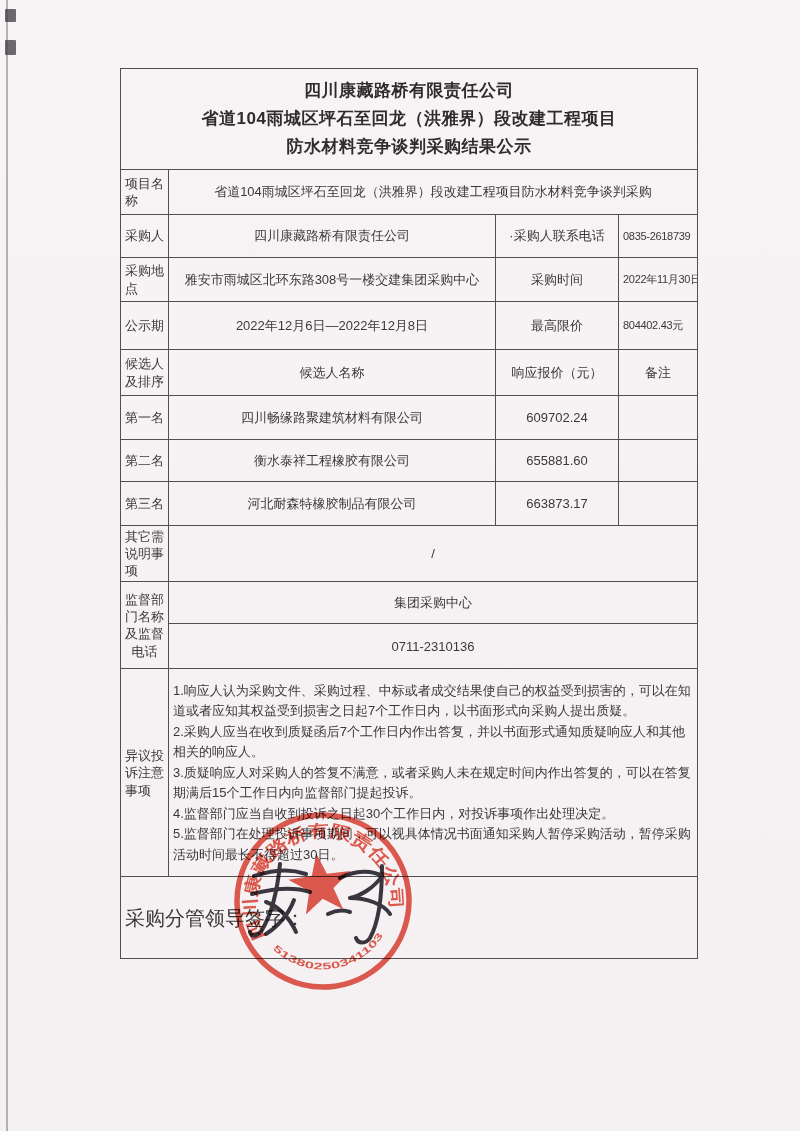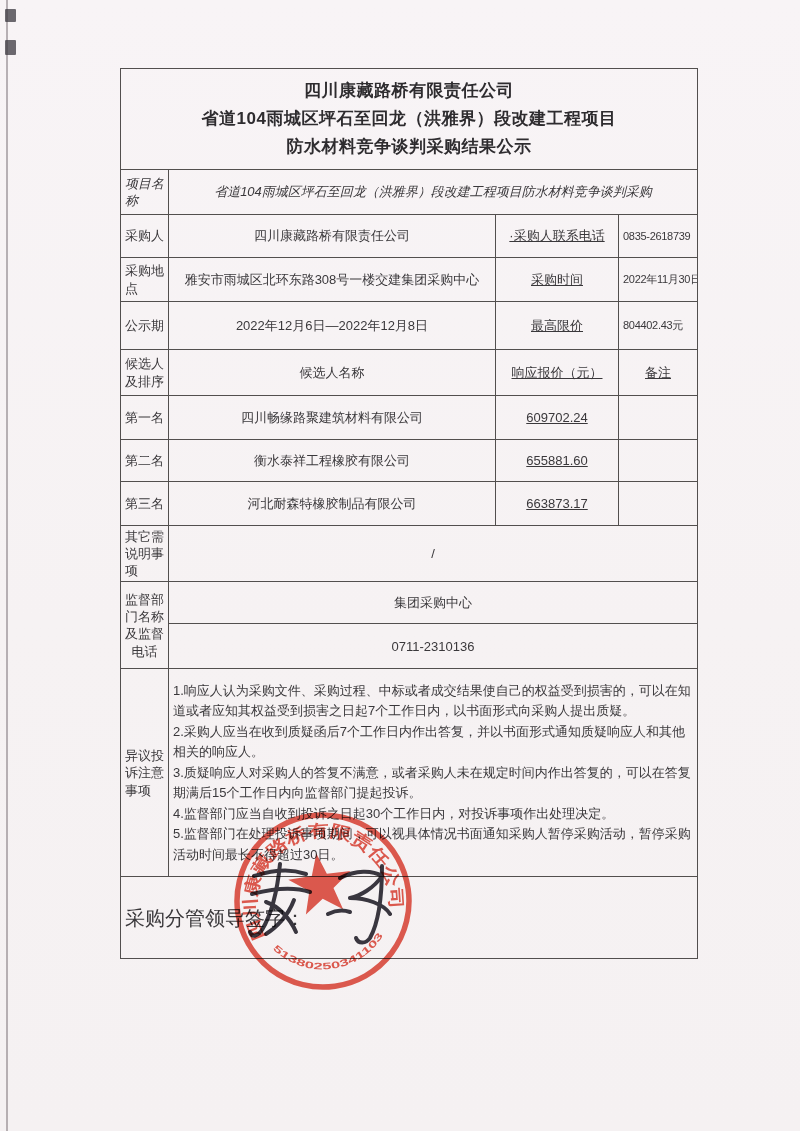--- a/index.html
+++ b/index.html
@@ -34,21 +34,21 @@
   }
   col.c1{width:48px;}col.c2{width:327px;}col.c3{width:123px;}col.c4{width:79px;}
 
   .title-cell{text-align:center;padding:10px 4px;}
   .title-line{font-weight:700;font-size:17px;line-height:1.65;color:#2e2c2f;letter-spacing:.5px;}
 
   td.lbl{padding:2px 3px;font-size:13px;line-height:1.35;word-break:break-all;}
   td.ctr{text-align:center;}
   td.left{text-align:center;padding-left:7px;}
   td.small{font-size:11px;letter-spacing:-.3px;white-space:nowrap;text-align:left;padding:1px;}
-  td.mid{text-align:center;text-decoration:underline;}
+  td.mid{text-align:center;}
 
   td.objection-cell{padding:14px 10px 10px 9px;vertical-align:middle;}
   .obj-item{font-size:13px;line-height:1.58;text-align:left;word-break:break-all;}
 
   td.sign-cell{padding-left:5px;font-size:20px;vertical-align:middle;}
 
   .stamp-wrap{position:absolute;left:218px;top:796px;width:210px;height:210px;mix-blend-mode:multiply;}
   .sign-wrap{position:absolute;left:232px;top:848px;width:230px;height:110px;mix-blend-mode:multiply;}
 </style>
 </head>
@@ -69,21 +69,21 @@
 
     <tbody>
         <tr style="height:101px;">
       <td colspan="4" class="title-cell">
         <div class="title-line">四川康藏路桥有限责任公司</div>
         <div class="title-line">省道104雨城区坪石至回龙（洪雅界）段改建工程项目</div>
         <div class="title-line">防水材料竞争谈判采购结果公示</div>
       </td>
     </tr>
 
-    <tr style="height:45px;font-style:italic;">
+    <tr style="height:45px;">
       <td class="lbl">项目名称</td>
       <td colspan="3" class="left">省道104雨城区坪石至回龙（洪雅界）段改建工程项目防水材料竞争谈判采购</td>
     </tr>
 
     <tr style="height:43px;">
       <td class="lbl">采购人</td>
       <td class="left">四川康藏路桥有限责任公司</td>
       <td class="mid">·采购人联系电话</td>
       <td class="small">0835-2618739</td>
     </tr>

